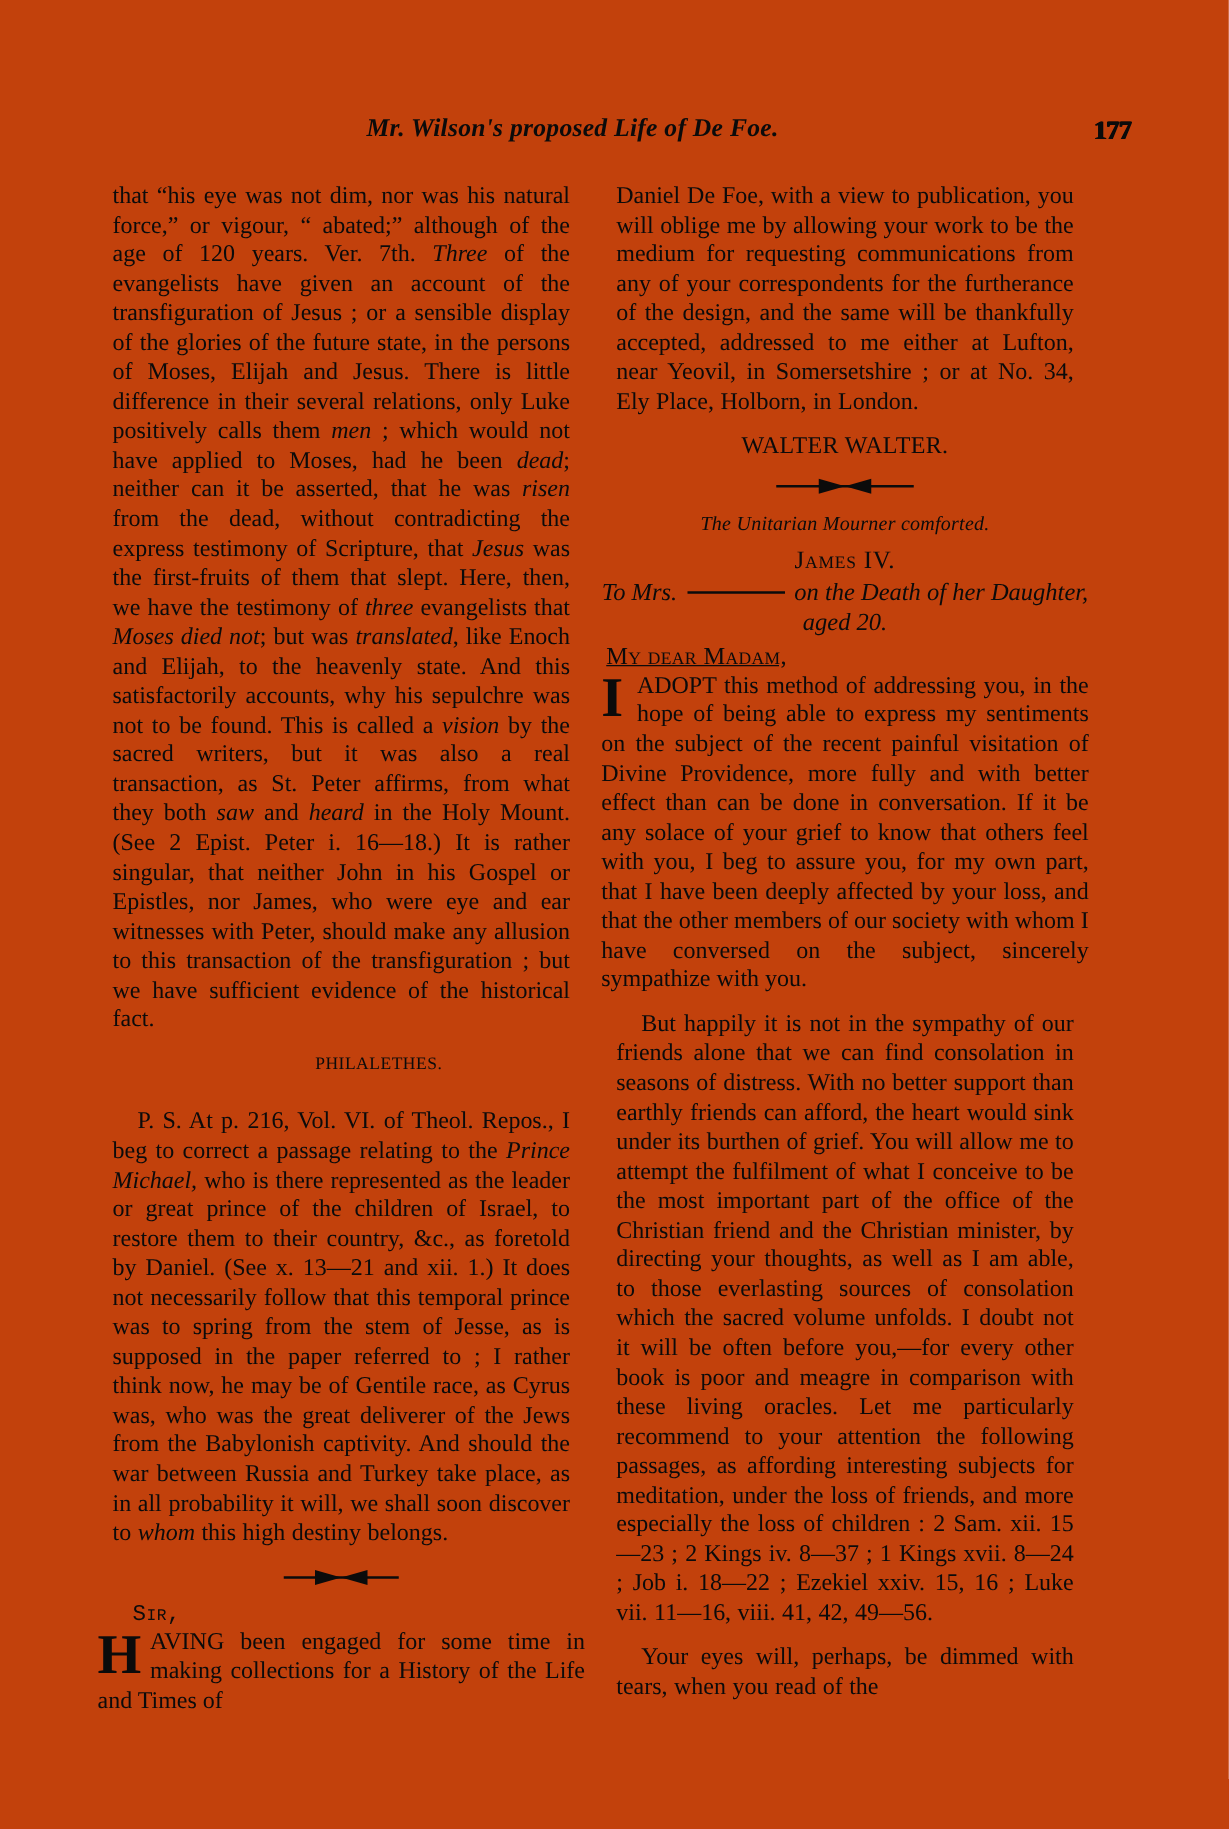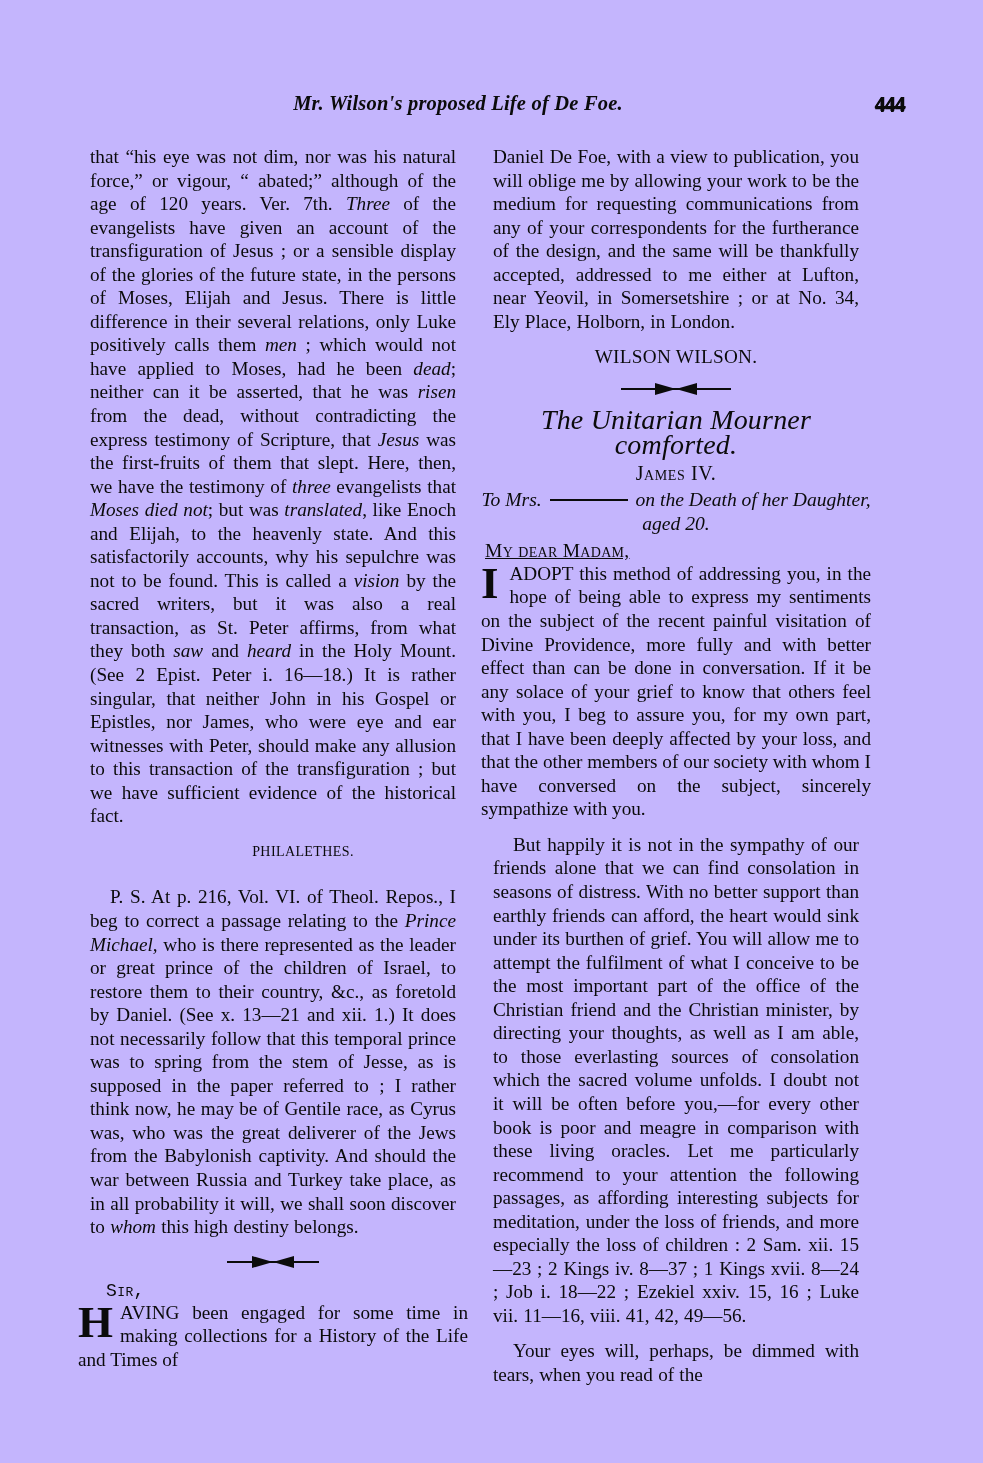--- a/index.html
+++ b/index.html
@@ -15,21 +15,21 @@
     color: #0a0a0a;
     overflow: hidden;
   }
 
   
   .page {
     position: absolute;
     left: 0; top: 0;
     width: 983px;
     height: 1463px;
-    background: #c4b5fd;
+    background: #c2410c;
   }
 
   
   .ink {
     color: #0b0b0b;
     -webkit-font-smoothing: none;
   }
 
   
   .running-head {
@@ -147,21 +147,21 @@
     border-bottom: 6px solid transparent;
     border-right: 21px solid #0b0b0b;
   }
   .divider.short .bar { width: 92px; margin-left: -46px; }
 
   
   .art-title {
     margin: 6px 0 4px 0;
     text-align: center;
     font-style: italic;
-    font-size: 28px;
+    font-size: 16px;
     line-height: 25px;
     letter-spacing: 0.2px;
   }
   .letter-no {
     margin: 3px 0 3px 0;
     text-align: center;
     font-size: 20px;
     line-height: 24px;
     letter-spacing: 0.6px;
   }
@@ -232,21 +232,21 @@
   p.para:last-child { text-align-last: left; }
   .jlast-left { text-align-last: left; }
 </style>
 </head>
 <body>
 
 <div class="page ink">
 
   <div class="running-head">
     <div class="rh-title">Mr. Wilson's proposed Life of De Foe.</div>
-    <div class="rh-folio">444</div>
+    <div class="rh-folio">177</div>
   </div>
 
   <div class="columns">
 
     <div class="col col-left">
 
       <p class="para noindent"><span>that “his eye was not dim, nor was his natural force,” or vigour, “ abated;” although of the age of 120 years. Ver. 7th.</span> <i>Three</i><span> of the evangelists have given an account of the transfiguration of Jesus ; or a sensible display of the glories of the future state, in the persons of Moses, Elijah and Jesus. There is little difference in their several relations, only Luke positively calls them </span><i>men</i><span> ; which would not have applied to Moses, had he been </span><i>dead</i><span>; neither can it be asserted, that he was </span><i>risen</i><span> from the dead, without contradicting the express testimony of Scripture, that </span><i>Jesus</i><span> was the first-fruits of them that slept. Here, then, we have the testimony of </span><i>three</i><span> evangelists that </span><i>Moses died not</i><span>; but was </span><i>translated</i><span>, like Enoch and Elijah, to the heavenly state. And this satisfactorily accounts, why his sepulchre was not to be found. This is called a </span><i>vision</i><span> by the sacred writers, but it was also a real transaction, as St. Peter affirms, from what they both </span><i>saw</i><span> and </span><i>heard</i><span> in the Holy Mount. (See 2 Epist. Peter i. 16—18.) It is rather singular, that neither John in his Gospel or Epistles, nor James, who were eye and ear witnesses with Peter, should make any allusion to this transaction of the transfiguration ; but we have sufficient evidence of the historical fact.</span></p>
 
       <div class="sig-left">PHILALETHES.</div>
 
@@ -265,21 +265,21 @@
       <p class="dropcap-para jlast-left">
         <span class="dropcap">H</span><span>AVING</span><span> been engaged for some time in making collections for a History of the Life and Times of</span>
       </p>
 
     </div>
 
     <div class="col col-right">
 
       <p class="para noindent">Daniel De Foe, with a view to publication, you will oblige me by allowing your work to be the medium for requesting communications from any of your correspondents for the furtherance of the design, and the same will be thankfully accepted, addressed to me either at Lufton, near Yeovil, in Somersetshire ; or at No. 34, Ely Place, Holborn, in London.</p>
 
-      <div class="sig">WILSON WILSON.</div>
+      <div class="sig">WALTER WALTER.</div>
 
       <div class="divider">
         <span class="bar"></span>
         <span class="lozenge"></span>
         <span class="lozenge2"></span>
       </div>
 
       <div class="art-title">The Unitarian Mourner comforted.</div>
 
       <div class="letter-no">

